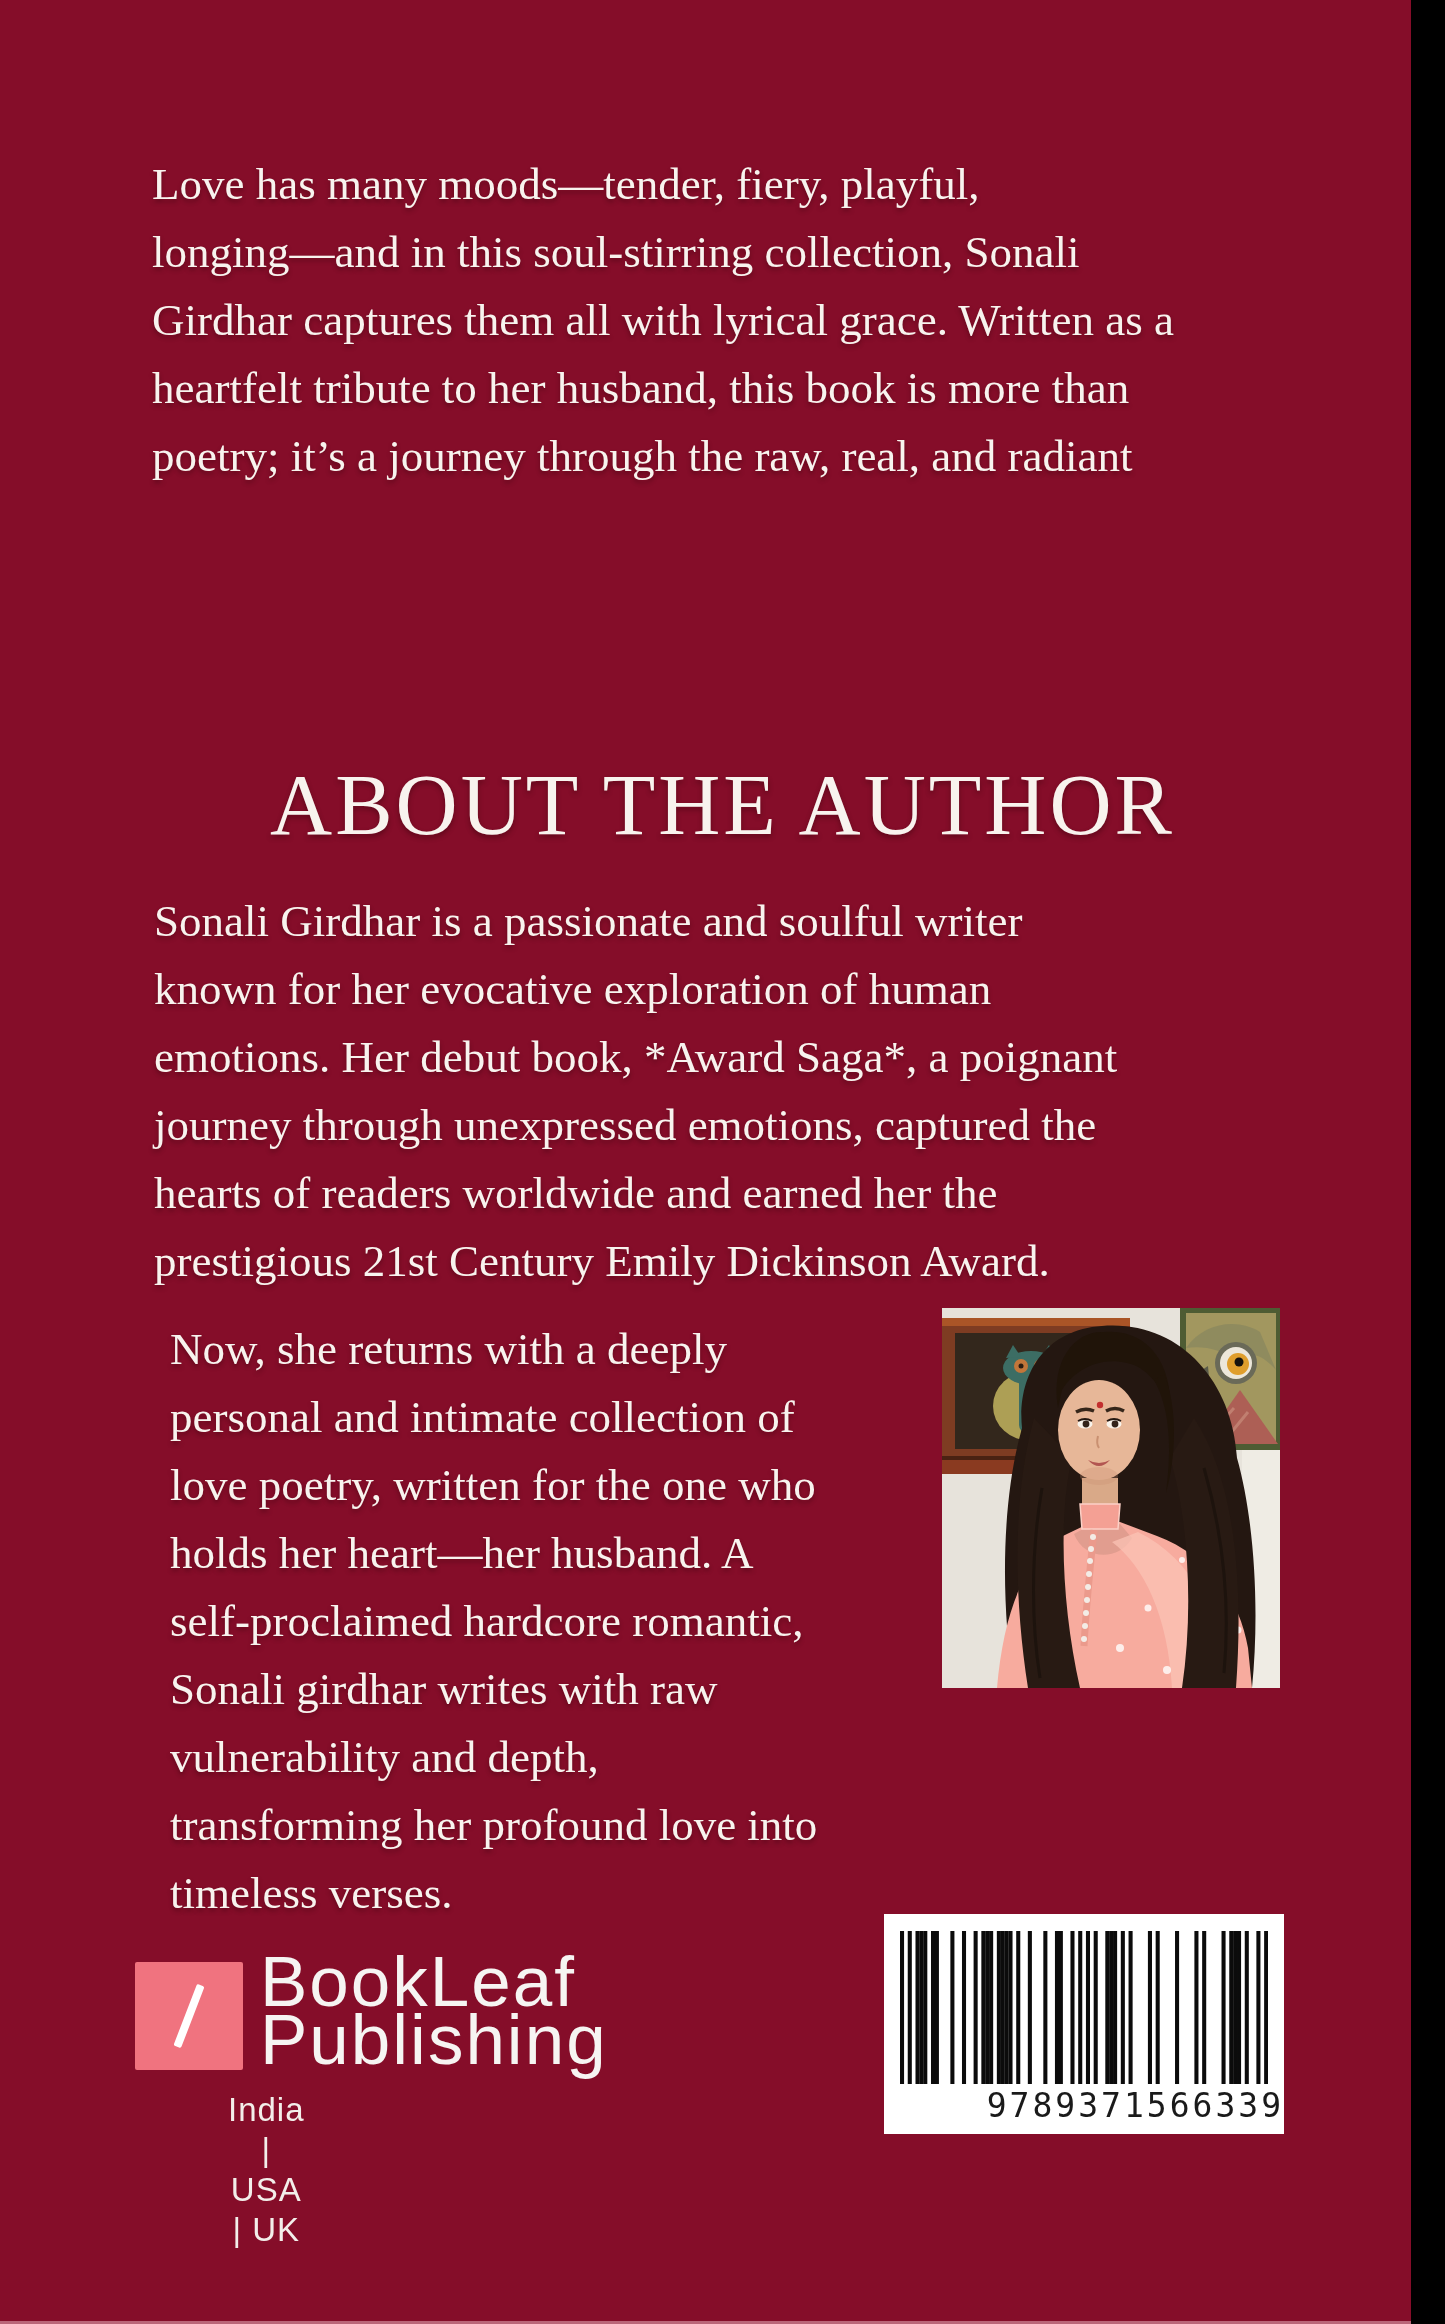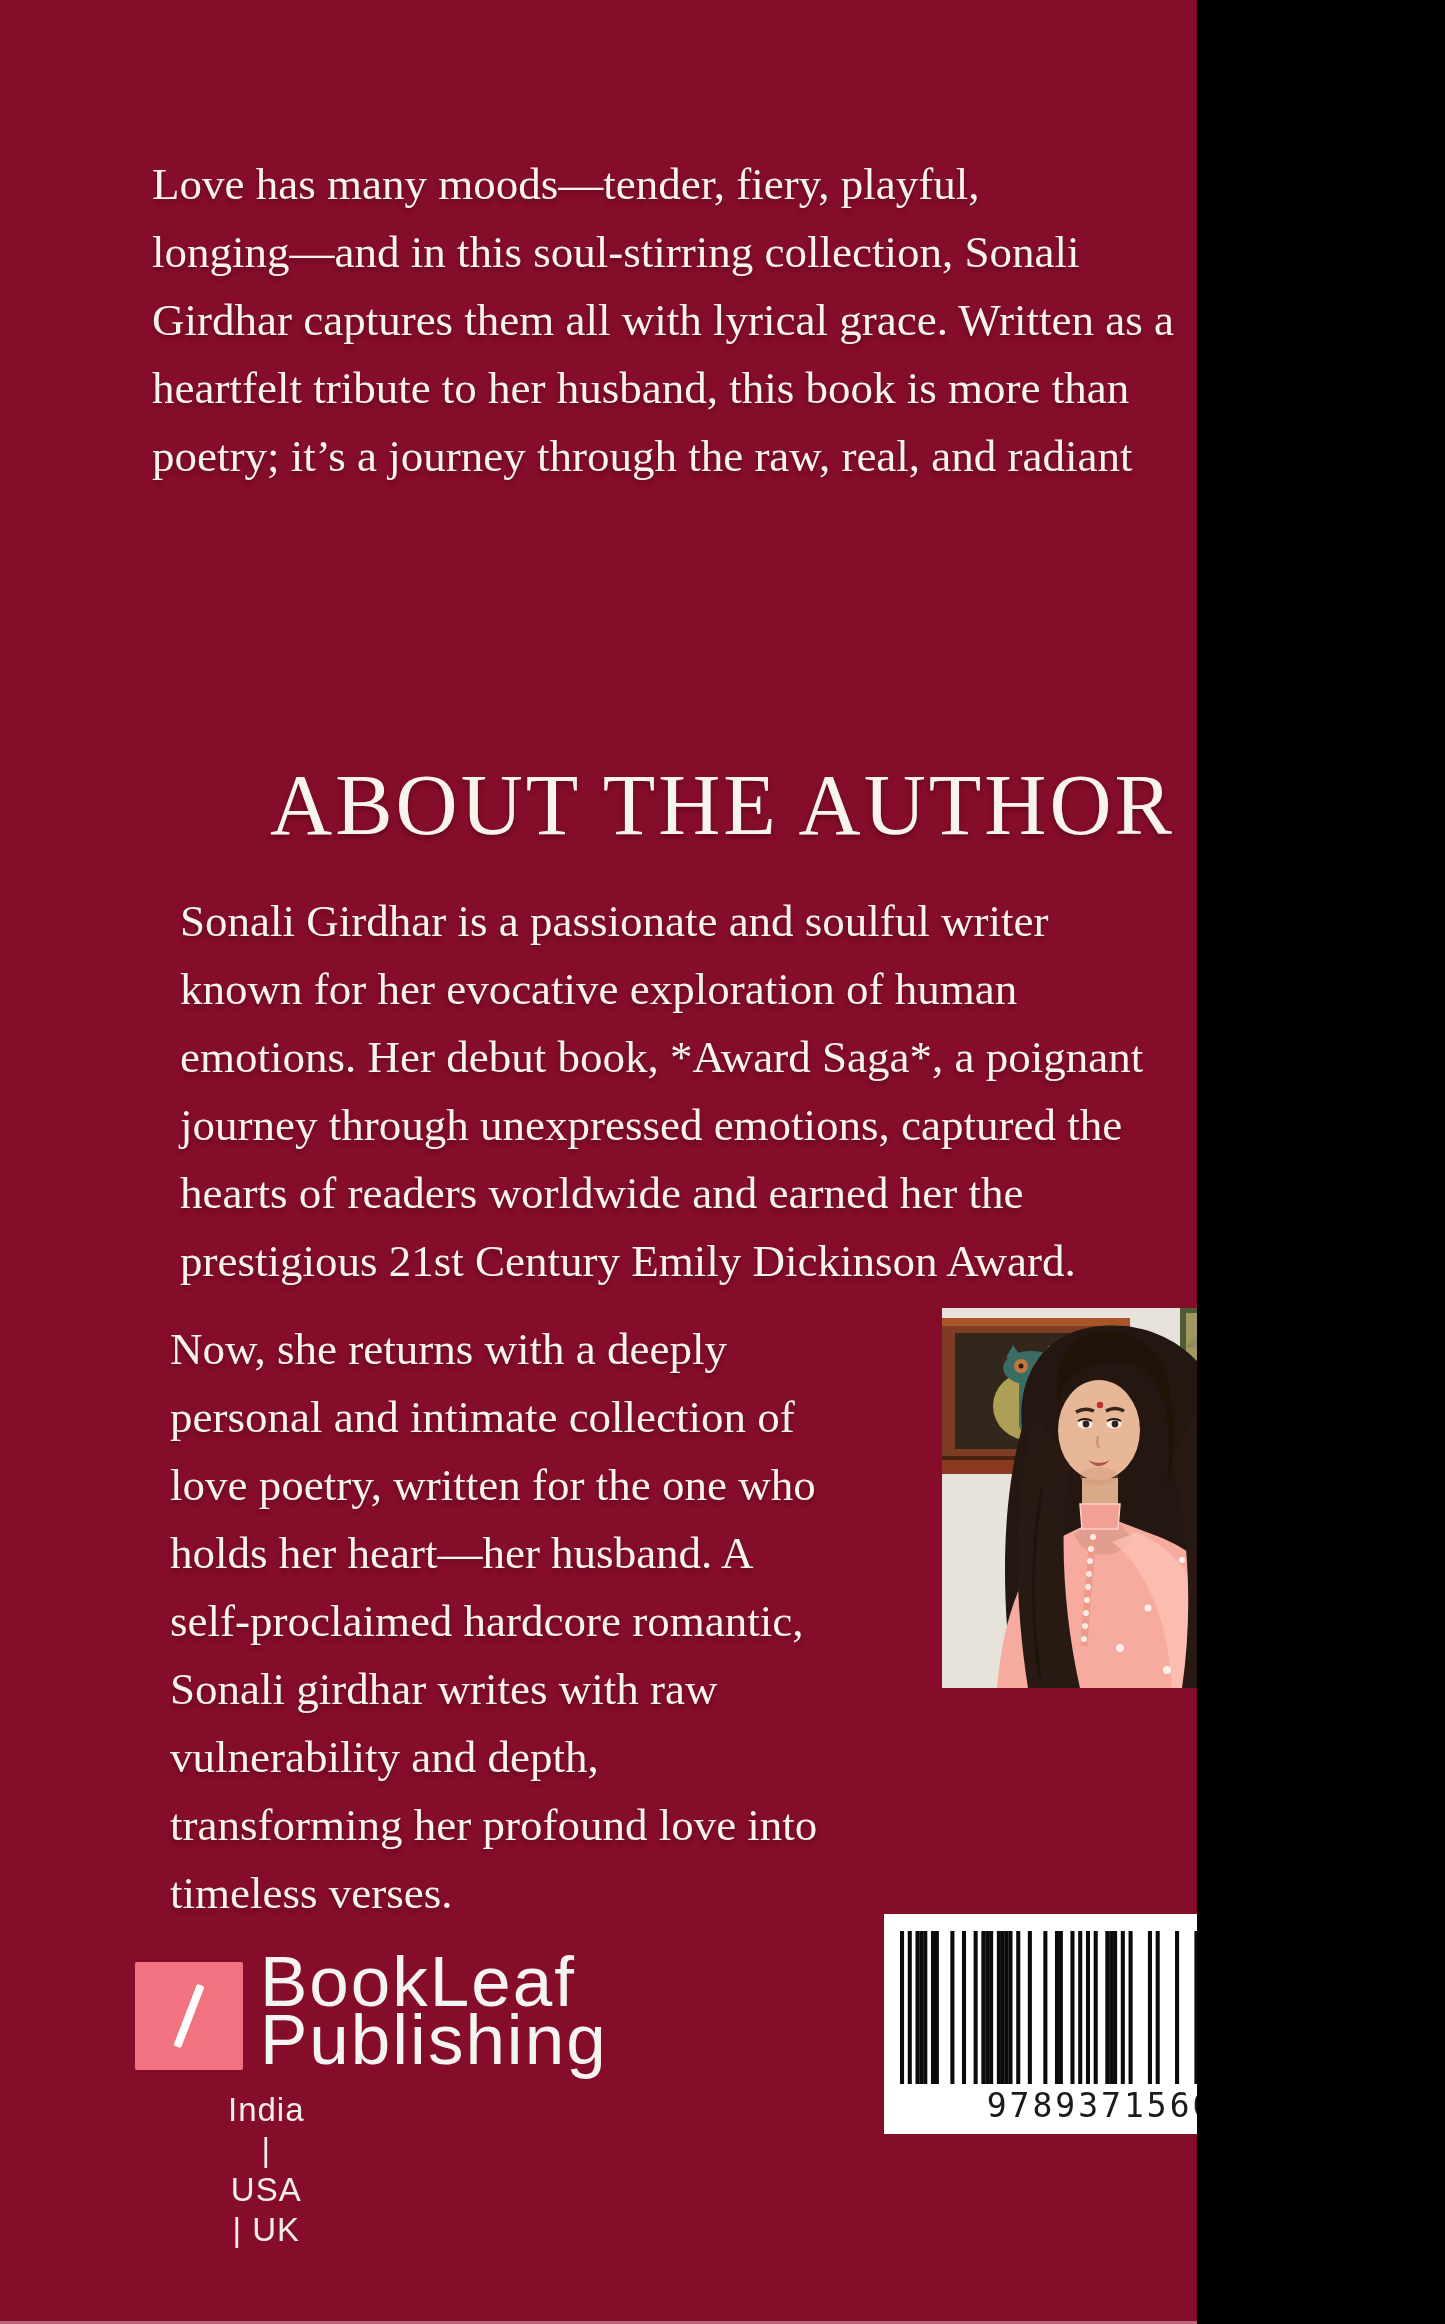--- a/index.html
+++ b/index.html
@@ -3,37 +3,37 @@
 <meta charset="utf-8">
 <style>
   :root{
     --maroon:#850d29;
     --text:#f8f3ee;
     --logo-pink:#f0737f;
   }
   *{margin:0;padding:0;box-sizing:border-box;}
   html,body{width:1445px;height:2324px;background:#000;}
   .cover{
-    position:relative;width:1197px;height:2324px;overflow:hidden;
+    position:relative;width:1411px;height:2324px;overflow:hidden;
     background:var(--maroon);
     font-family:"Liberation Serif", serif;
     color:var(--text);
   }
   .textblock{position:absolute;font-size:45px;}
   .textblock .tline{
     height:68px;line-height:68px;white-space:nowrap;
     text-shadow:0 3px 4px rgba(50,0,12,.40);
   }
   .synopsis{left:152px;top:150px;}
   .about-heading{
     position:absolute;left:0;top:748px;width:1445px;
     text-align:center;font-size:86px;line-height:114px;font-weight:400;
     letter-spacing:3px;text-shadow:0 3px 5px rgba(50,0,12,.45);
   }
-  .bio1{left:180px;top:887px;}
+  .bio1{left:154px;top:887px;}
   .bio2{left:170px;top:1315px;}
   .photo{
     position:absolute;left:942px;top:1308px;width:338px;height:380px;
     background:#e7e3db;
   }
   .photo svg{display:block;width:338px;height:380px;}
   .publisher{position:absolute;left:0;top:0;}
   .logo-square{
     position:absolute;left:135px;top:1962px;width:108px;height:108px;
     background:var(--logo-pink);border-radius:2px;

